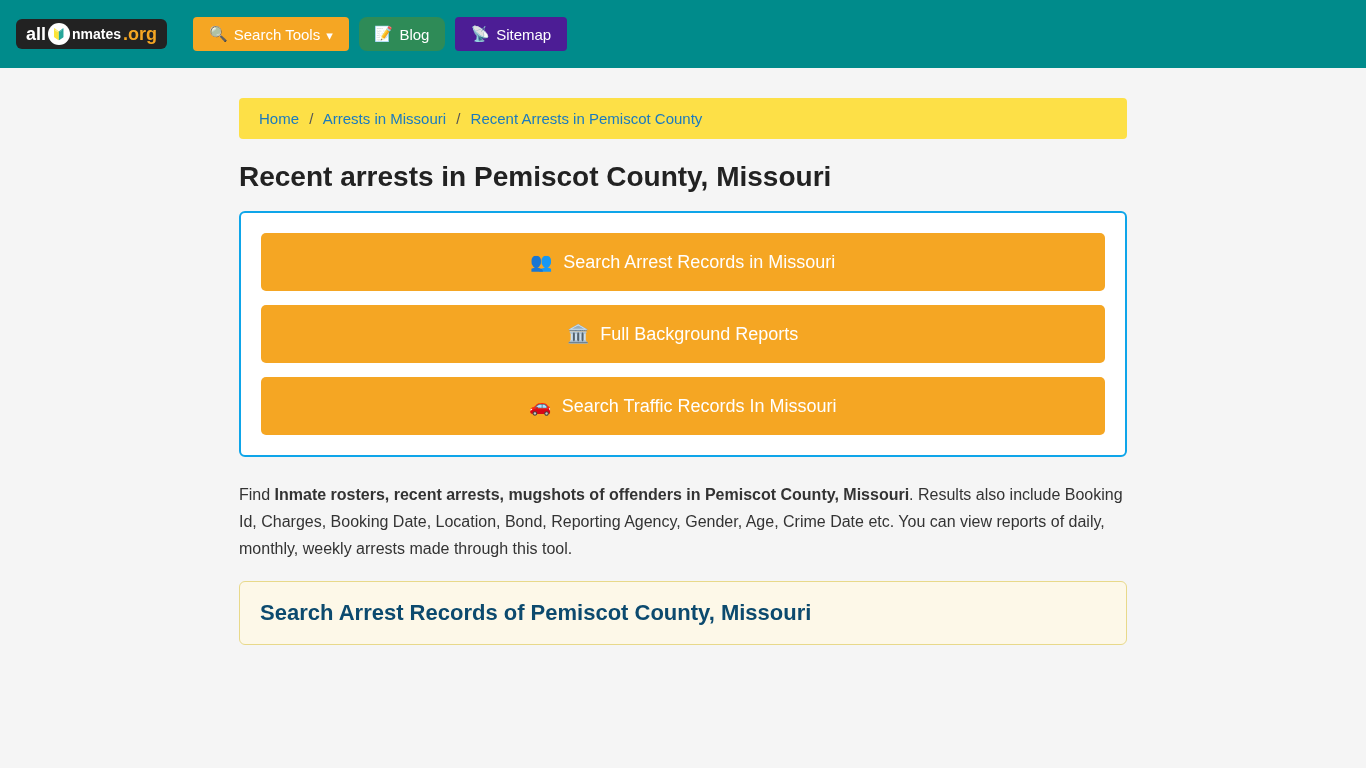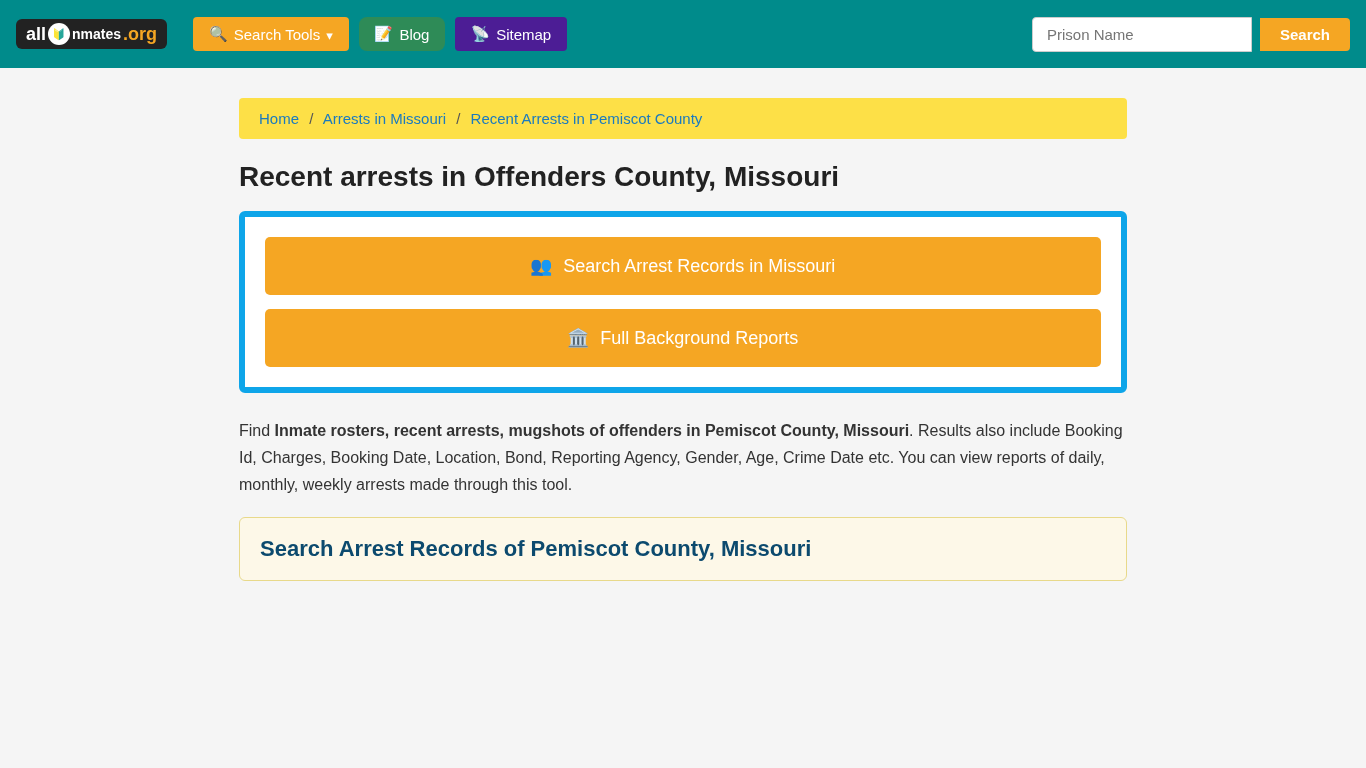--- a/index.html
+++ b/index.html
@@ -125,21 +125,21 @@
     .page-title {
       font-size: 28px;
       font-weight: bold;
       color: #222;
       margin-bottom: 18px;
     }
 
     
     .card {
       background: #fff;
-      border: 6px solid #0ea5e9;
+      border: 2px solid #0ea5e9;
       border-radius: 6px;
       padding: 20px;
       margin-bottom: 24px;
       display: flex;
       flex-direction: column;
       gap: 14px;
     }
 
     
     .action-btn {
@@ -215,49 +215,47 @@
     <span class="icon-blog"></span>
     <span>Blog</span>
   </button>
 
 
   <button class="nav-btn-rss">
     <span class="icon-rss"></span>
     <span>Sitemap</span>
   </button>
 
-  <div class="nav-right">
-    <input class="prison-input" type="text" placeholder="Prison Name" style="">
-    <button class="search-btn">
-      <span>Search</span>
-    </button>
-  </div>
 </nav>
 
 <div class="content">
 
   <div class="breadcrumb">
     <a href="#">Home</a>
     <span class="sep">/</span>
     <a href="#">Arrests in Missouri</a>
     <span class="sep">/</span>
     <span class="current">Recent Arrests in Pemiscot County</span>
   </div>
 
-  <h1 class="page-title">Recent arrests in Offenders County, Missouri</h1>
+  <h1 class="page-title">Recent arrests in Pemiscot County, Missouri</h1>
 
   <div class="card">
     <button class="action-btn">
       <span class="icon-users"></span>
       <span>Search Arrest Records in Missouri</span>
     </button>
     <button class="action-btn">
       <span class="icon-building"></span>
       <span>Full Background Reports</span>
     </button>
+    <button class="action-btn">
+      <span class="icon-car"></span>
+      <span>Search Traffic Records In Missouri</span>
+    </button>
   </div>
 
   <p class="description">
     <span>Find </span><strong>Inmate rosters, recent arrests, mugshots of offenders in Pemiscot County, Missouri</strong><span>. Results also include Booking Id, Charges, Booking Date, Location, Bond, Reporting Agency, Gender, Age, Crime Date etc. You can view reports of daily, monthly, weekly arrests made through this tool.</span>
   </p>
 
   <div class="search-section">
     <div class="search-section-title">Search Arrest Records of Pemiscot County, Missouri</div>
   </div>
 

